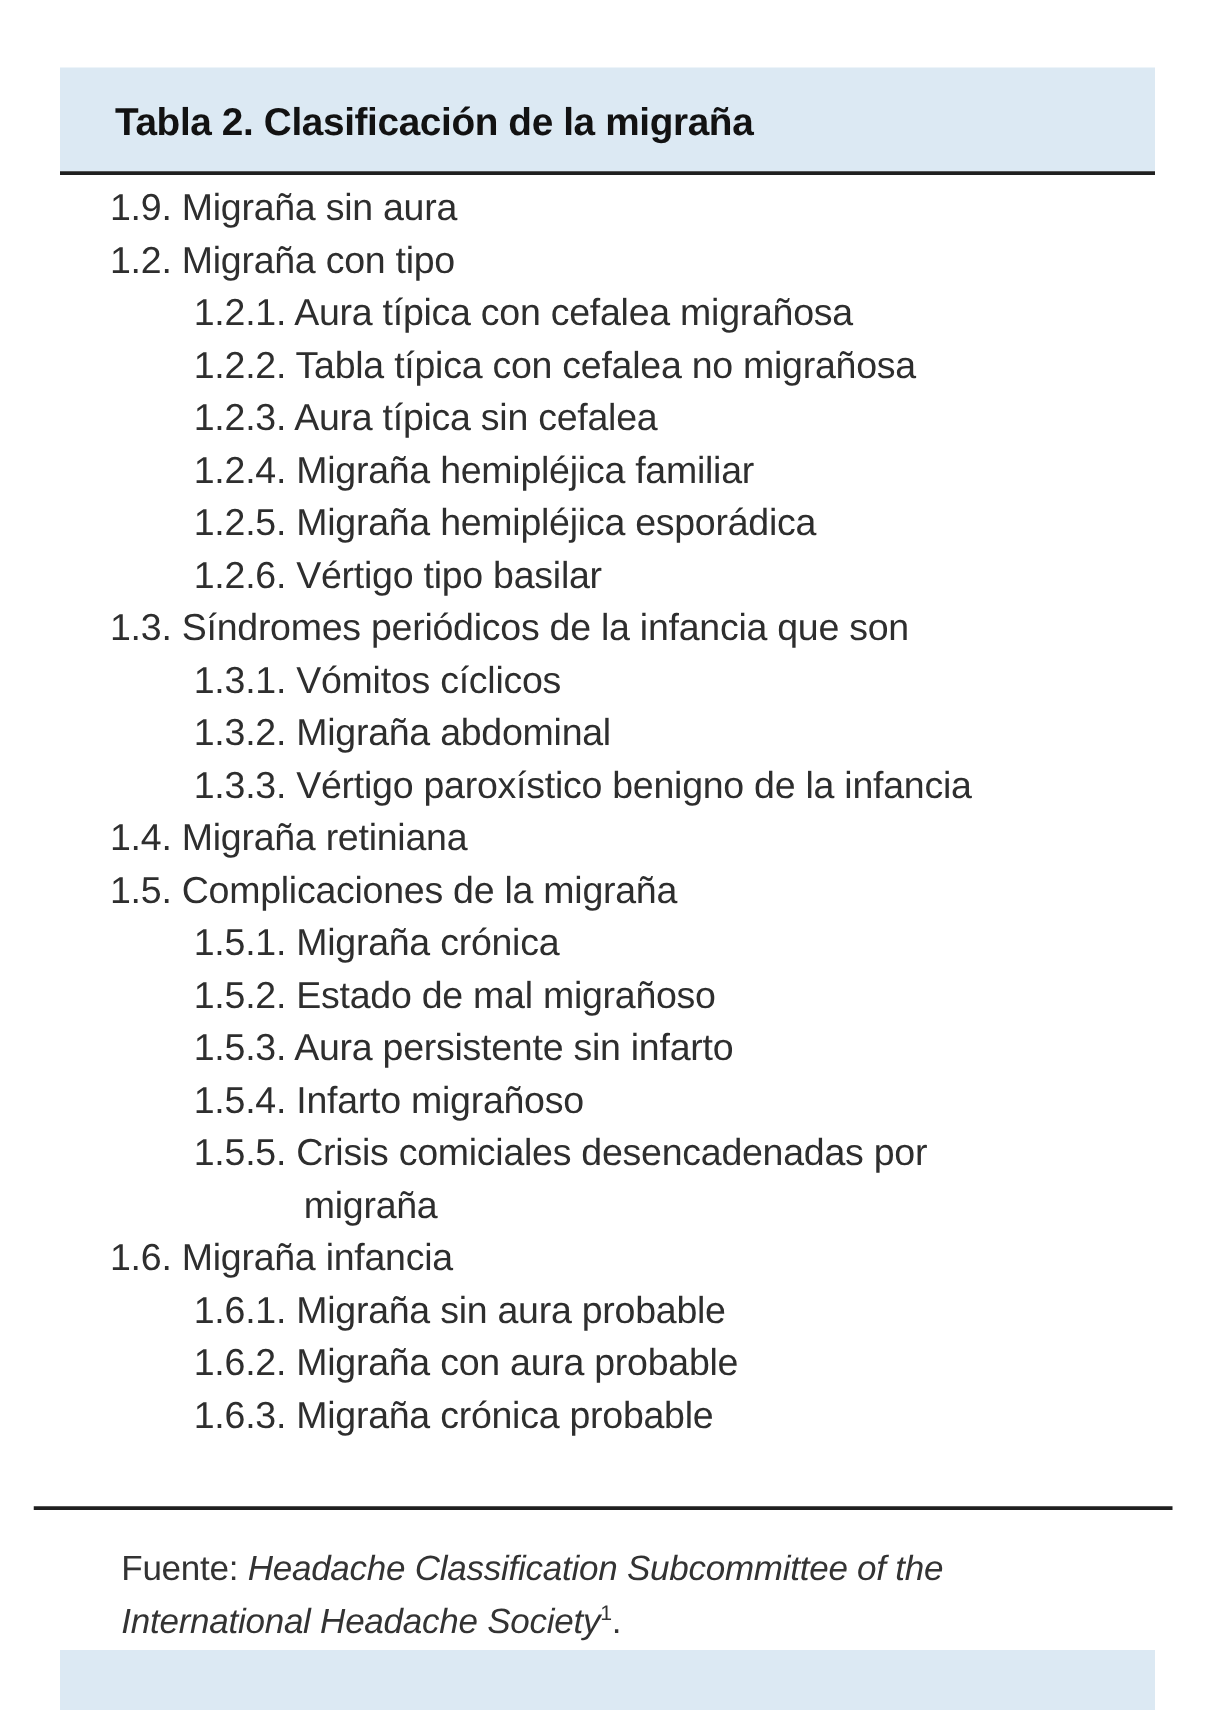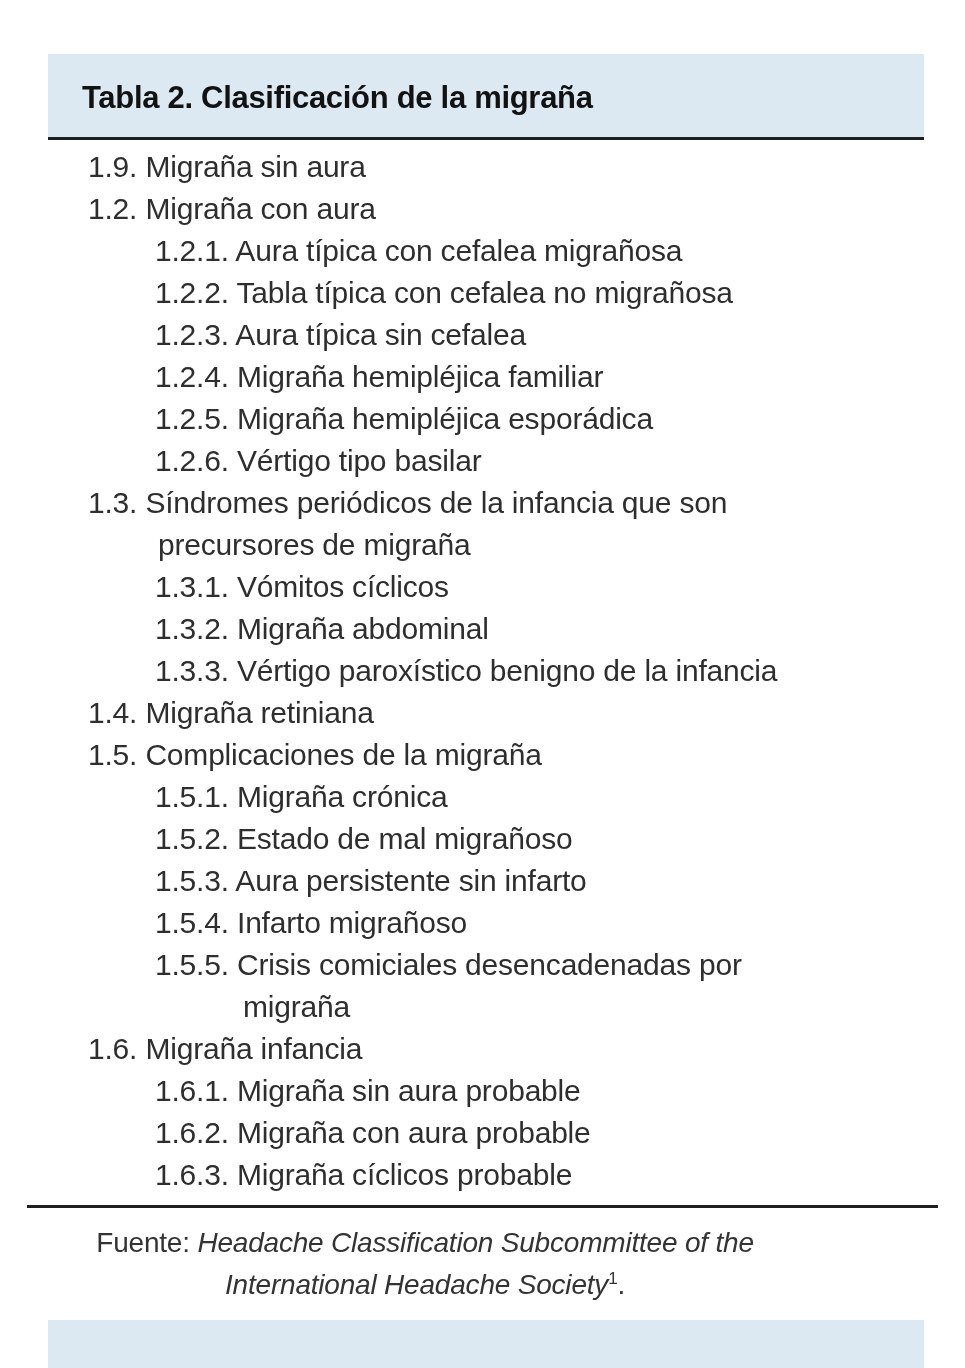--- a/index.html
+++ b/index.html
@@ -16,21 +16,21 @@
     position: absolute;
     left: 48px;
     width: 876px;
     background: #dce9f3;
   }
   .header-band {
     top: 54px;
     height: 83px;
     display: flex;
     align-items: center;
-    padding-left: 34px;
+    padding-left: 44px;
     box-sizing: border-box;
   }
   .header-band h1 {
     margin: 0;
     padding-top: 4px;
     font-size: 31px;
     font-weight: bold;
     letter-spacing: -0.3px;
     color: #121212;
   }
@@ -55,66 +55,65 @@
     color: #2e2e2e;
   }
   .clist li { margin: 0; }
   .clist li.l1 { padding-left: 70px; text-indent: -70px; }
   .clist li.l2 { padding-left: 155px; text-indent: -88px; }
   .source {
     position: absolute;
     top: 1222px;
     left: 85px;
     width: 680px;
-    margin: 0;
+    margin: 12px;
     font-size: 28px;
     line-height: 42px;
     letter-spacing: -0.2px;
     color: #333333;
-    text-align: center;
   }
   .source em { font-style: italic; }
   .source sup { font-size: 17px; vertical-align: super; line-height: 0; }
   .bottom-band { top: 1320px; height: 48px; }
 </style>
 </head>
 <body>
 
 <div class="page">
 
   <div class="band header-band">
     <h1>Tabla 2. Clasificación de la migraña</h1>
   </div>
 
   <div class="rule rule-top"></div>
 
   <ul class="clist">
     <li class="l1"><span>1.9.</span> <span>Migraña sin aura</span></li>
-    <li class="l1"><span>1.2.</span> <span>Migraña con aura</span></li>
+    <li class="l1"><span>1.2.</span> <span>Migraña con tipo</span></li>
     <li class="l2"><span>1.2.1.</span> <span>Aura típica con cefalea migrañosa</span></li>
     <li class="l2"><span>1.2.2.</span> <span>Tabla típica con cefalea no migrañosa</span></li>
     <li class="l2"><span>1.2.3.</span> <span>Aura típica sin cefalea</span></li>
     <li class="l2"><span>1.2.4.</span> <span>Migraña hemipléjica familiar</span></li>
     <li class="l2"><span>1.2.5.</span> <span>Migraña hemipléjica esporádica</span></li>
     <li class="l2"><span>1.2.6.</span> <span>Vértigo tipo basilar</span></li>
-    <li class="l1"><span>1.3.</span> <span>Síndromes periódicos de la infancia que son</span><br><span>precursores de migraña</span></li>
+    <li class="l1"><span>1.3.</span> <span>Síndromes periódicos de la infancia que son</span><br></li>
     <li class="l2"><span>1.3.1.</span> <span>Vómitos cíclicos</span></li>
     <li class="l2"><span>1.3.2.</span> <span>Migraña abdominal</span></li>
     <li class="l2"><span>1.3.3.</span> <span>Vértigo paroxístico benigno de la infancia</span></li>
     <li class="l1"><span>1.4.</span> <span>Migraña retiniana</span></li>
     <li class="l1"><span>1.5.</span> <span>Complicaciones de la migraña</span></li>
     <li class="l2"><span>1.5.1.</span> <span>Migraña crónica</span></li>
     <li class="l2"><span>1.5.2.</span> <span>Estado de mal migrañoso</span></li>
     <li class="l2"><span>1.5.3.</span> <span>Aura persistente sin infarto</span></li>
     <li class="l2"><span>1.5.4.</span> <span>Infarto migrañoso</span></li>
     <li class="l2"><span>1.5.5.</span> <span>Crisis comiciales desencadenadas por</span><br><span>migraña</span></li>
     <li class="l1"><span>1.6.</span> <span>Migraña infancia</span></li>
     <li class="l2"><span>1.6.1.</span> <span>Migraña sin aura probable</span></li>
     <li class="l2"><span>1.6.2.</span> <span>Migraña con aura probable</span></li>
-    <li class="l2"><span>1.6.3.</span> <span>Migraña cíclicos probable</span></li>
+    <li class="l2"><span>1.6.3.</span> <span>Migraña crónica probable</span></li>
   </ul>
 
   <div class="rule rule-bottom"></div>
 
   <p class="source">
     <span>Fuente:</span>
     <em>Headache Classification Subcommittee of the</em><br>
     <em>International Headache Society</em><sup>1</sup><span>.</span>
   </p>
 

